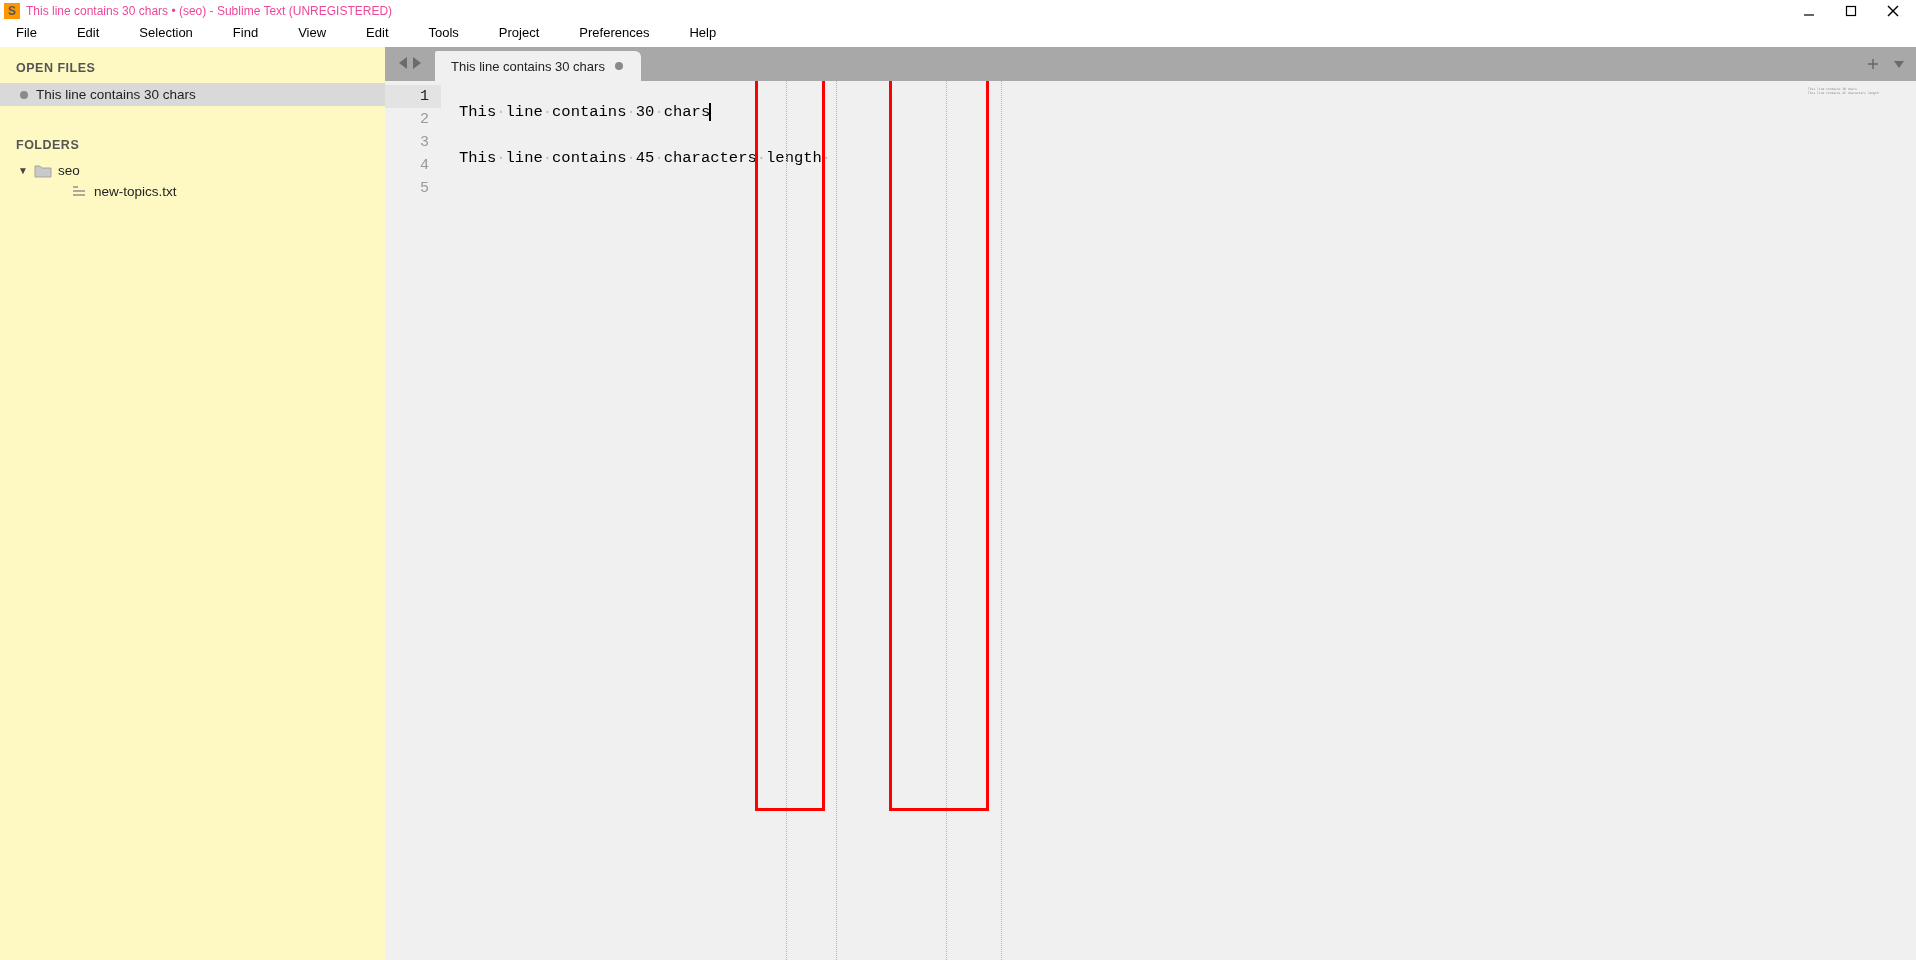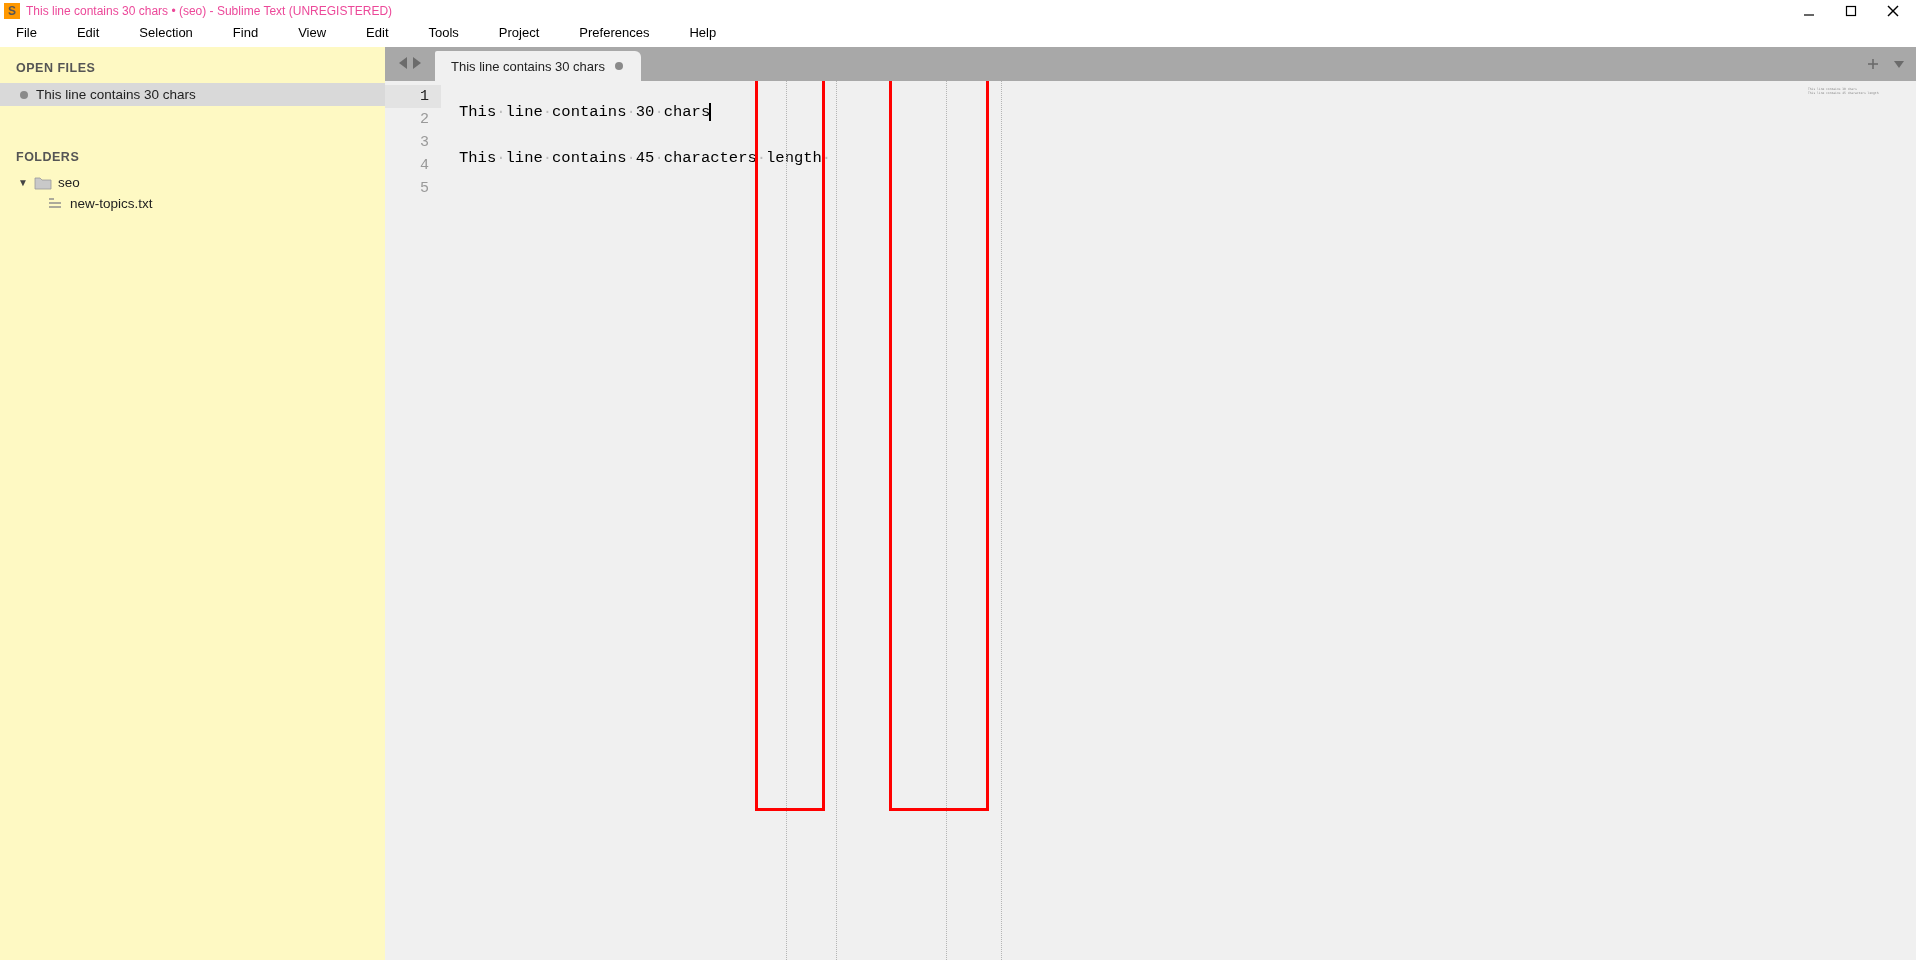--- a/index.html
+++ b/index.html
@@ -75,31 +75,31 @@
   padding: 4px 10px 4px 20px;
   background: #d9d9d9;
   font-size: 13.5px;
   color: #222;
   cursor: pointer;
 }
 .dirty-dot {
   width: 8px; height: 8px; border-radius: 50%;
   background: #8a8a8a;
 }
-.folders-header { margin-top: 40px; }
+.folders-header { margin-top: 28px; }
 .tree-row {
   display: flex;
   align-items: center;
   gap: 6px;
   padding: 3px 10px 3px 18px;
   font-size: 13.5px;
   color: #222;
   cursor: pointer;
 }
-.tree-row.indent { padding-left: 48px; text-align: right; }
+.tree-row.indent { padding-left: 72px; text-align: right; }
 .tree-arrow { font-size: 10px; color: #444; }
 .folder-icon svg, .file-icon svg { display: block; }
 .editor-side {
   flex: 1;
   display: flex;
   flex-direction: column;
   position: relative;
   background: #f0f0f0;
 }
 .tabstrip {

